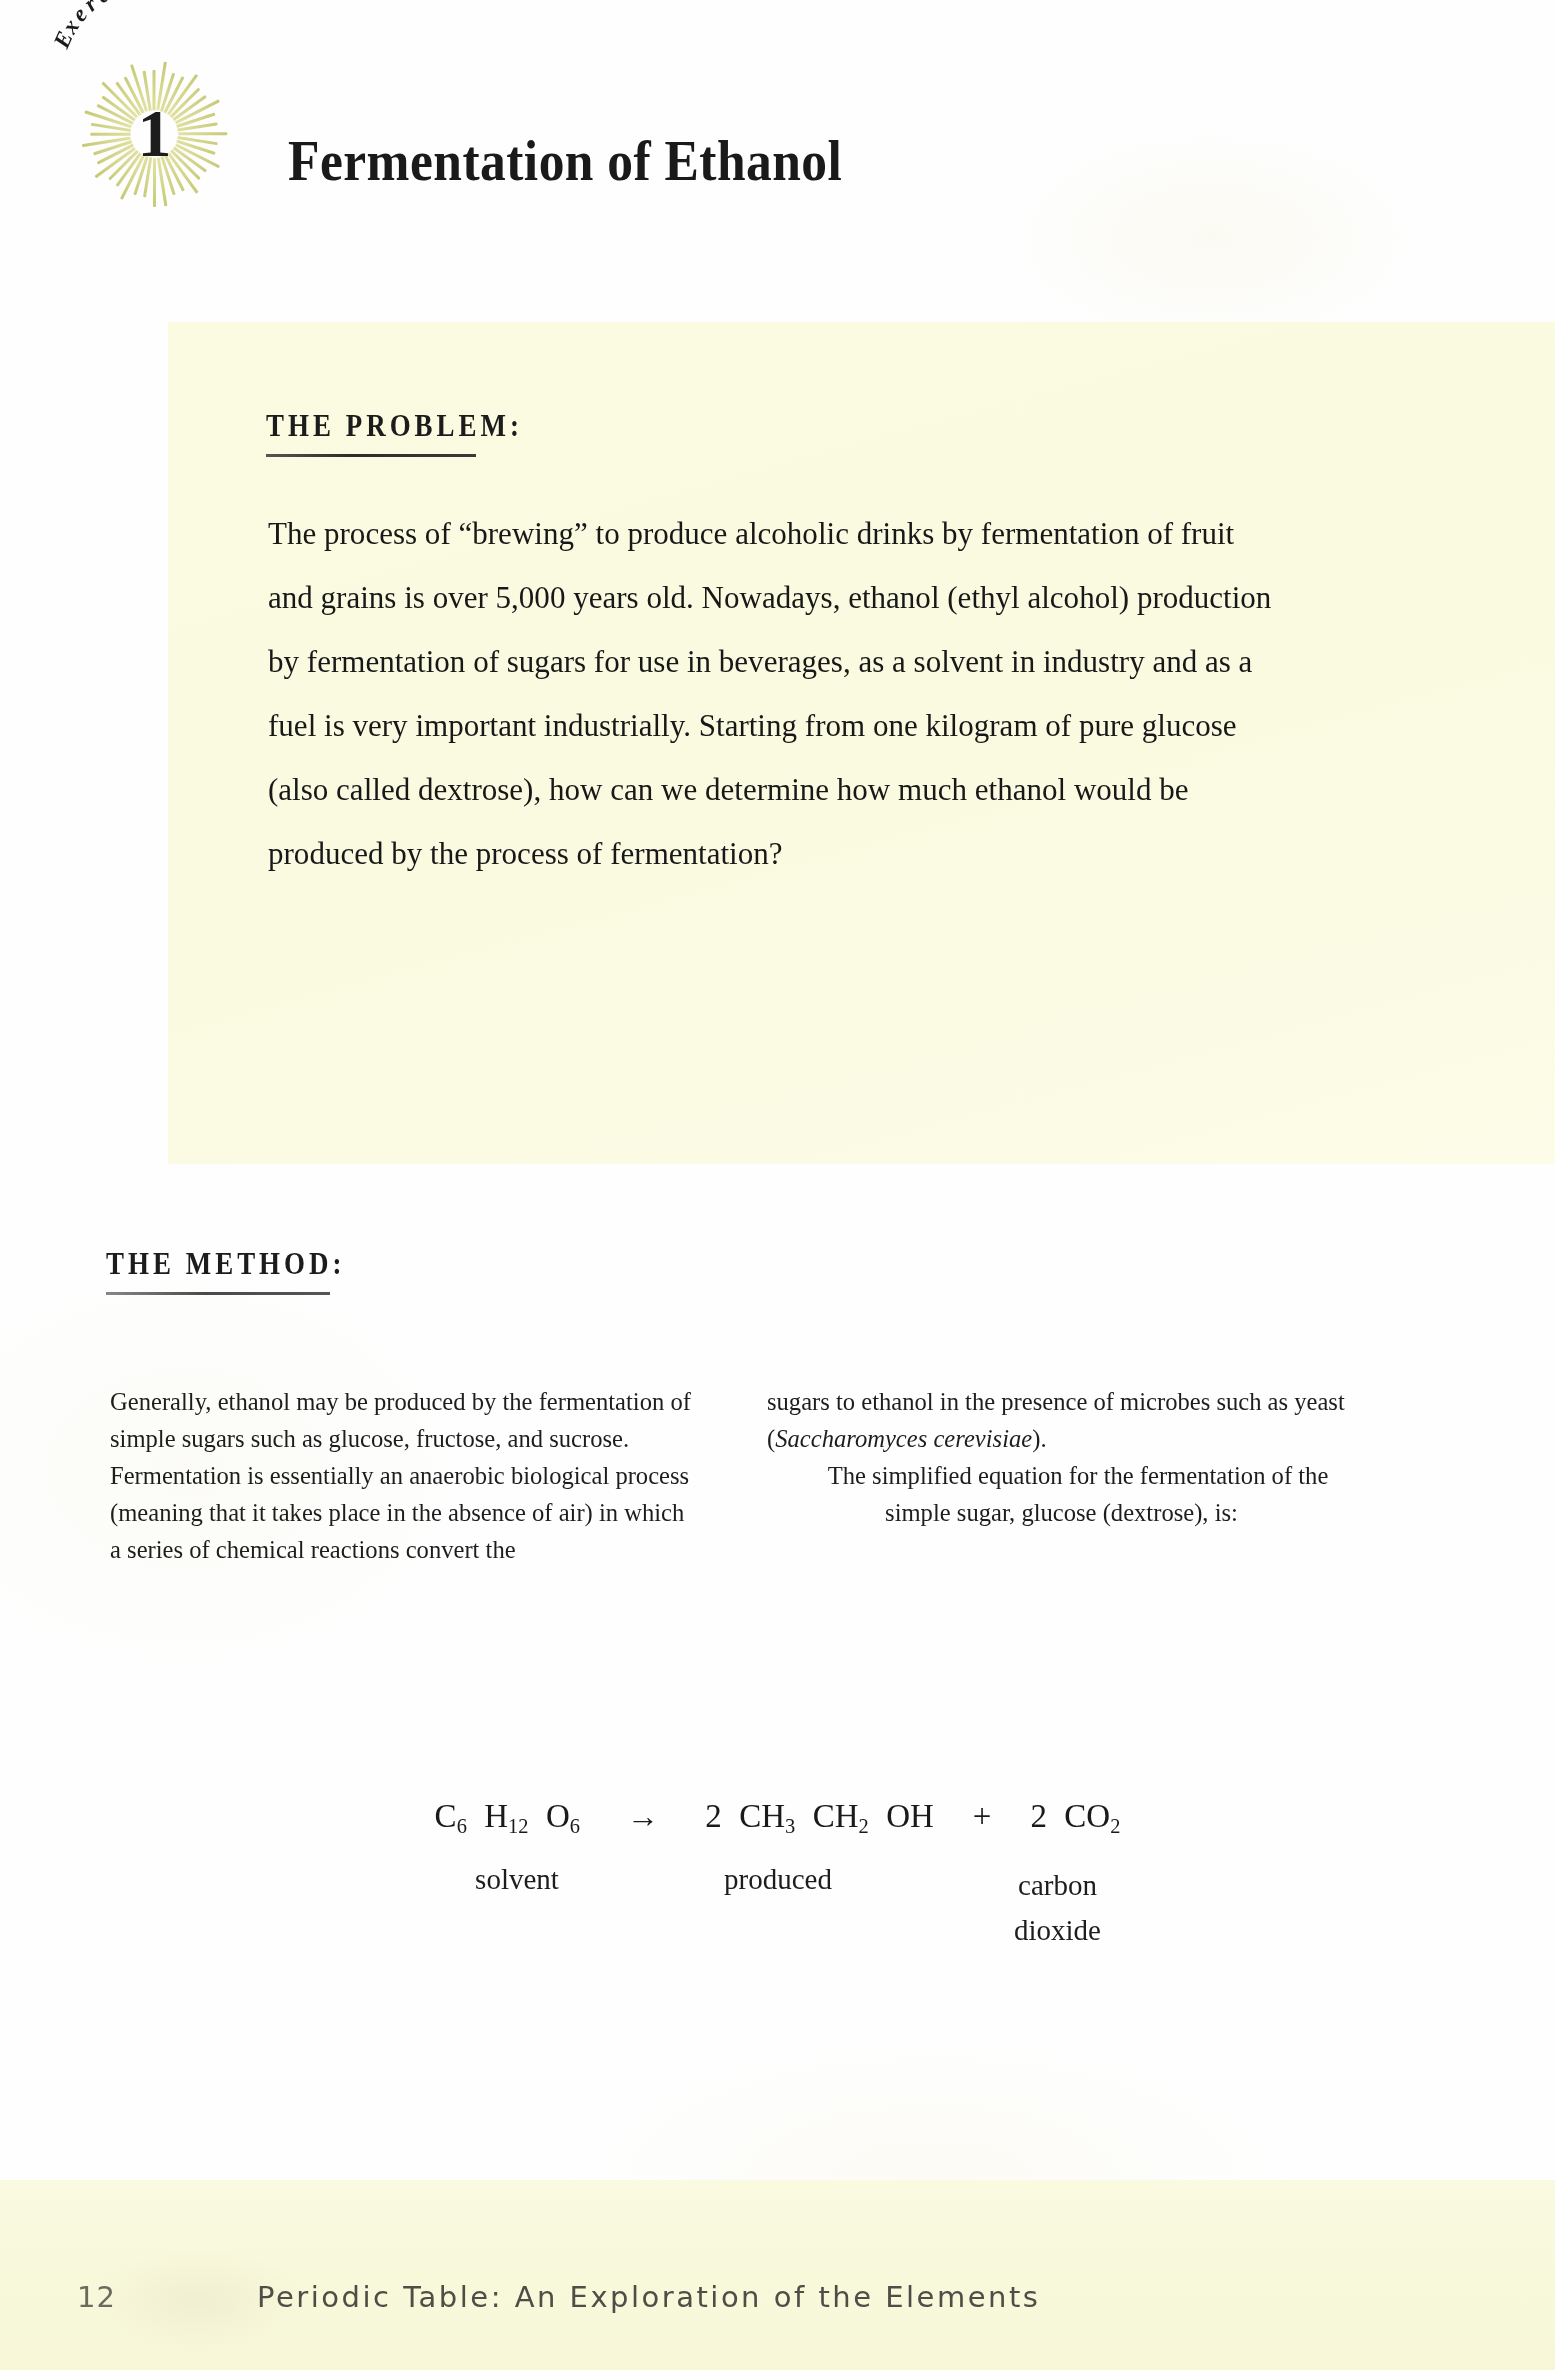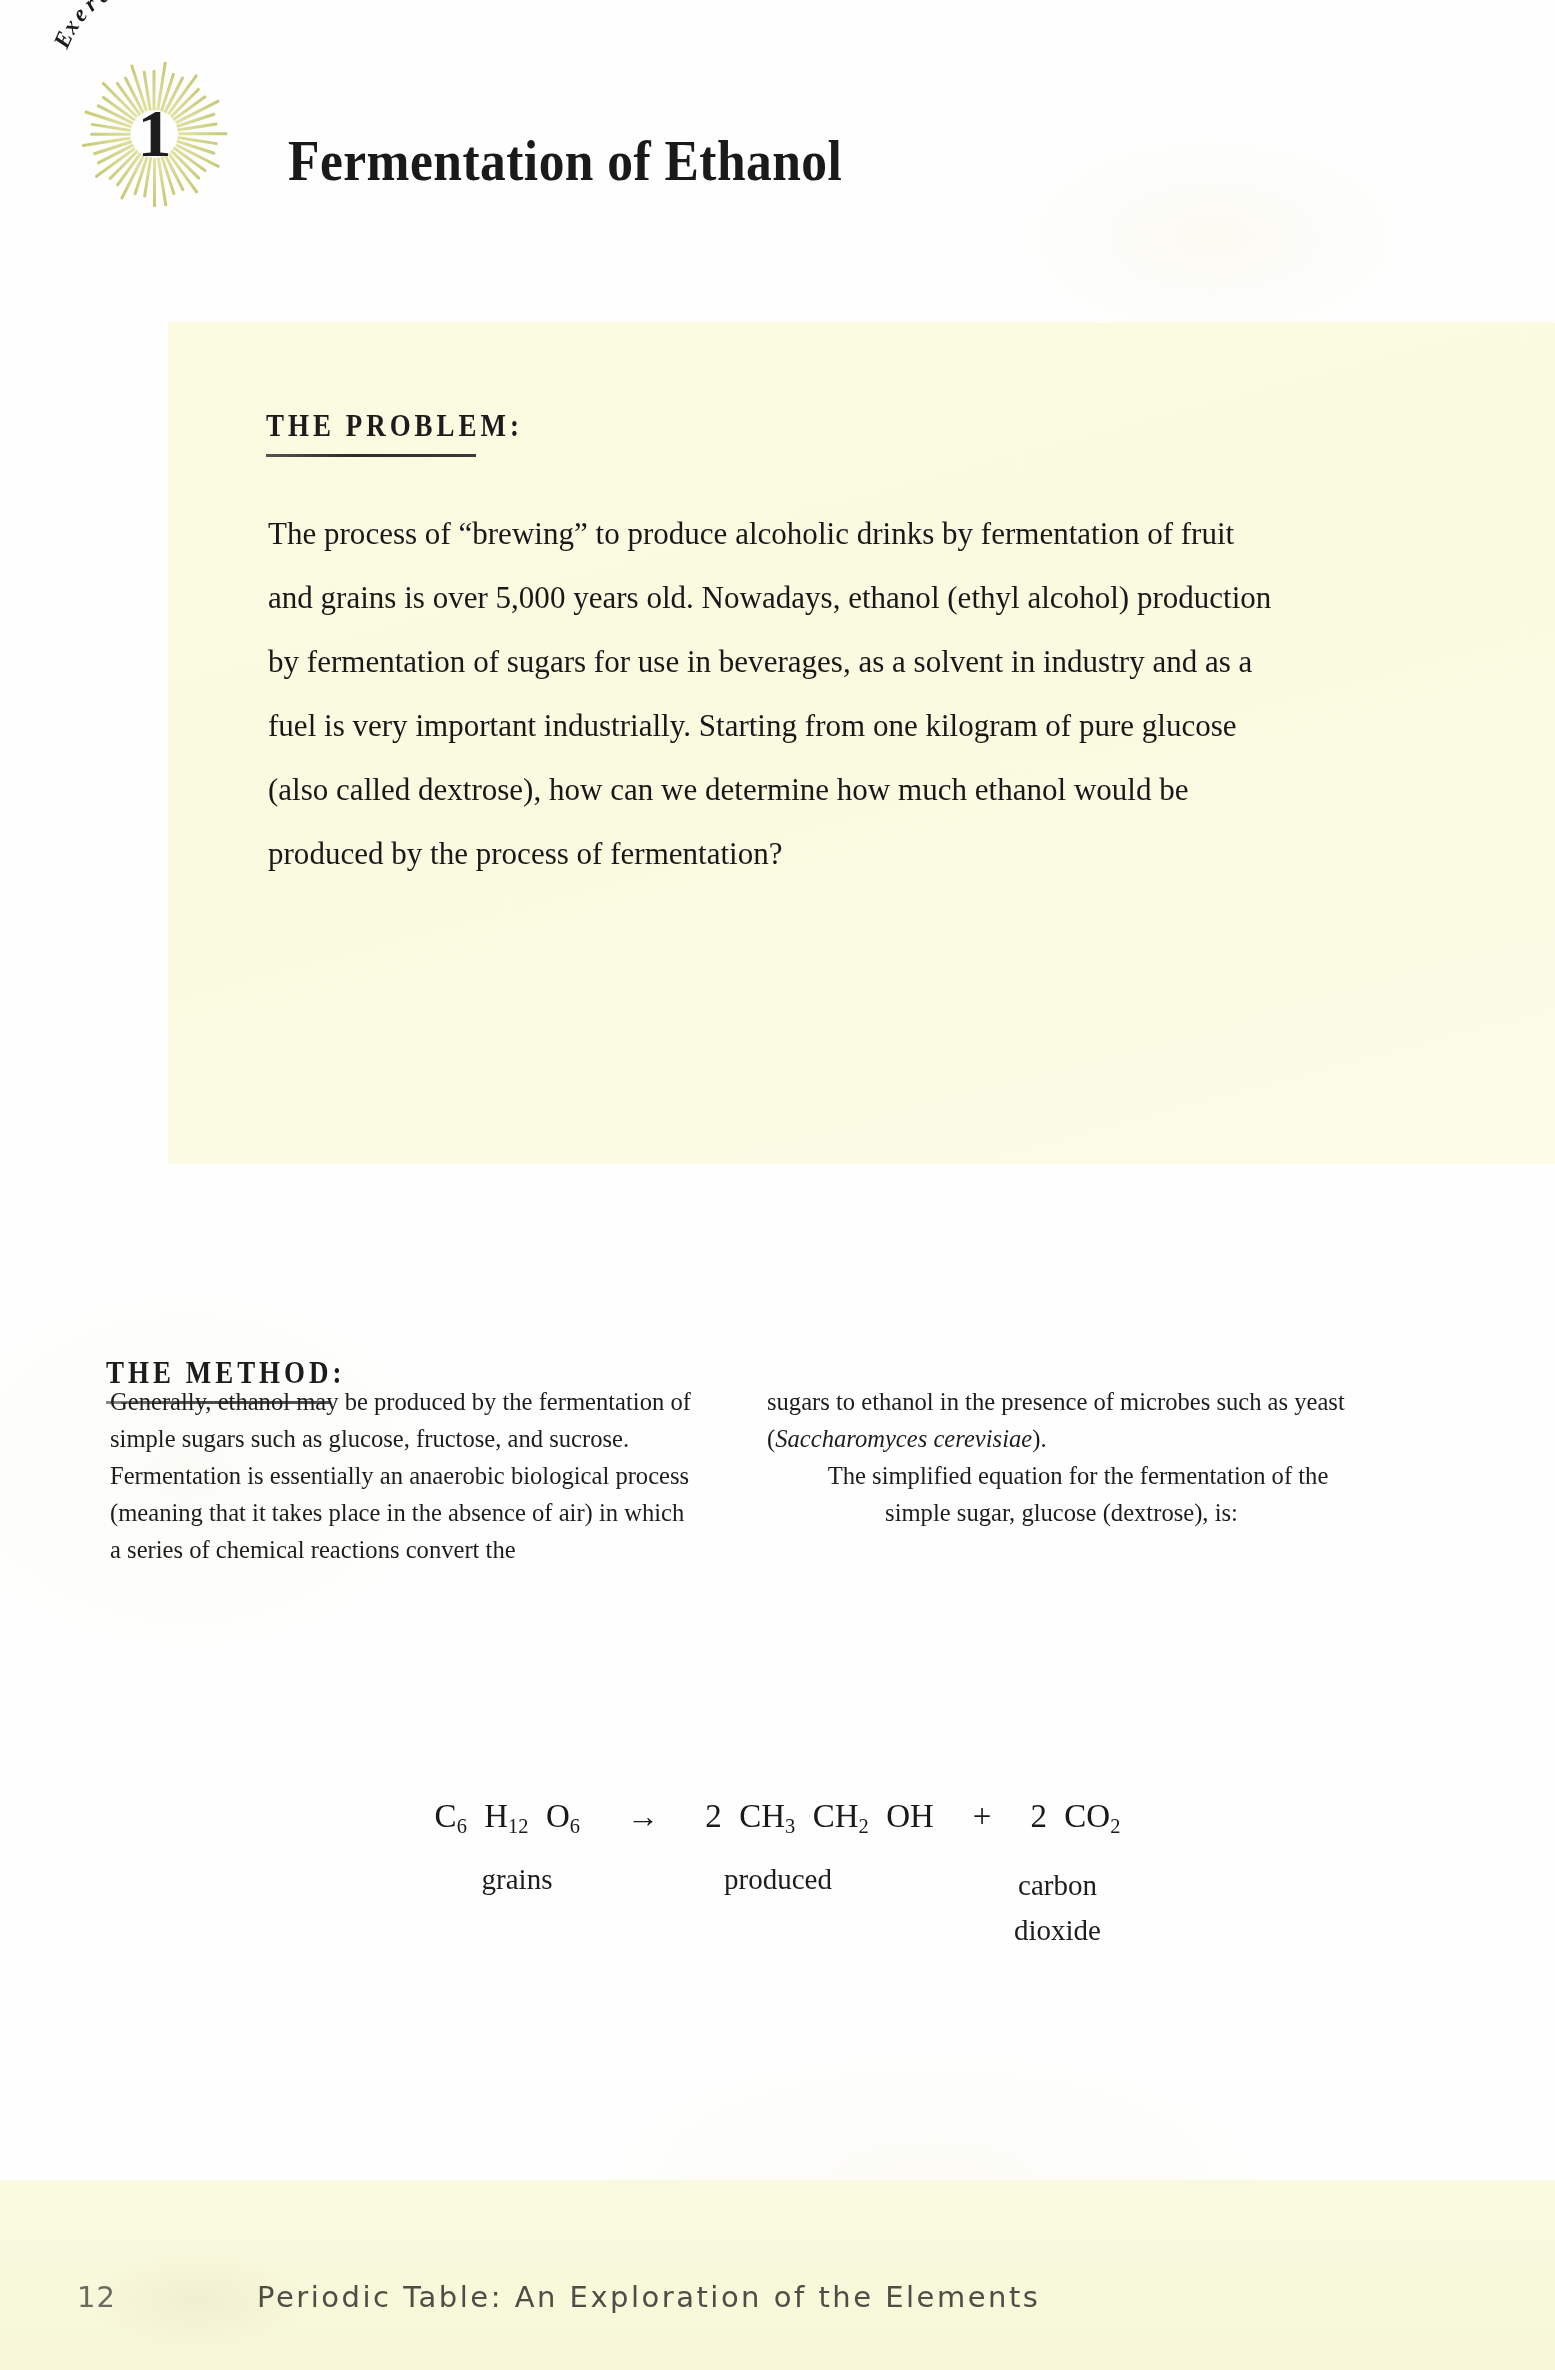--- a/index.html
+++ b/index.html
@@ -165,21 +165,21 @@
     color: #181818;
     text-align: left;
     transform: scaleX(0.97);
     transform-origin: left top;
   }
 
   
   #method-head-wrap {
     position: absolute;
     left: 106px;
-    top: 1356px;
+    top: 1247px;
     width: 328px;
   }
   #method-head-wrap .head-rule {
     width: 224px;
     background: linear-gradient(to right,#888 0%, #4a4a4a 45%, #555 100%);
     height: 3.9px;
   }
 
   #method-cols {
     position: absolute;
@@ -364,21 +364,21 @@
       <p><span>sugars to ethanol in the presence of microbes such as yeast (</span><i>Saccharomyces cerevisiae</i><span>).</span></p>
       <p class="indent">The simplified equation for the fermentation of the simple sugar, glucose (dextrose), is:</p>
     </div>
   </div>
 
   <div id="equation">
     <span class="eq-line"><span><span>C</span><sub>6</sub><span class="eq-sp"></span><span>H</span><sub>12</sub><span class="eq-sp"></span><span>O</span><sub>6</sub></span><span class="eq-sp-wide"></span><span class="arrow">→</span><span class="eq-sp-wide"></span><span><span>2</span><span class="eq-sp"></span><span>CH</span><sub>3</sub><span class="eq-sp"></span><span>CH</span><sub>2</sub><span class="eq-sp"></span><span>OH</span></span><span class="eq-sp-wide"></span><span>+</span><span class="eq-sp-wide"></span><span><span>2</span><span class="eq-sp"></span><span>CO</span><sub>2</sub></span></span>
   </div>
 
   <div id="eq-labels">
-    <div class="lbl" id="lbl-glucose">grains</div>
+    <div class="lbl" id="lbl-glucose">solvent</div>
     <div class="lbl" id="lbl-ethanol">produced</div>
     <div class="lbl" id="lbl-co2">
       <div>carbon</div>
       <div>dioxide</div>
     </div>
   </div>
 
   <div id="footer-band">
     <div class="smudge"></div>
     <div class="footer-text" id="page-num">12</div>

